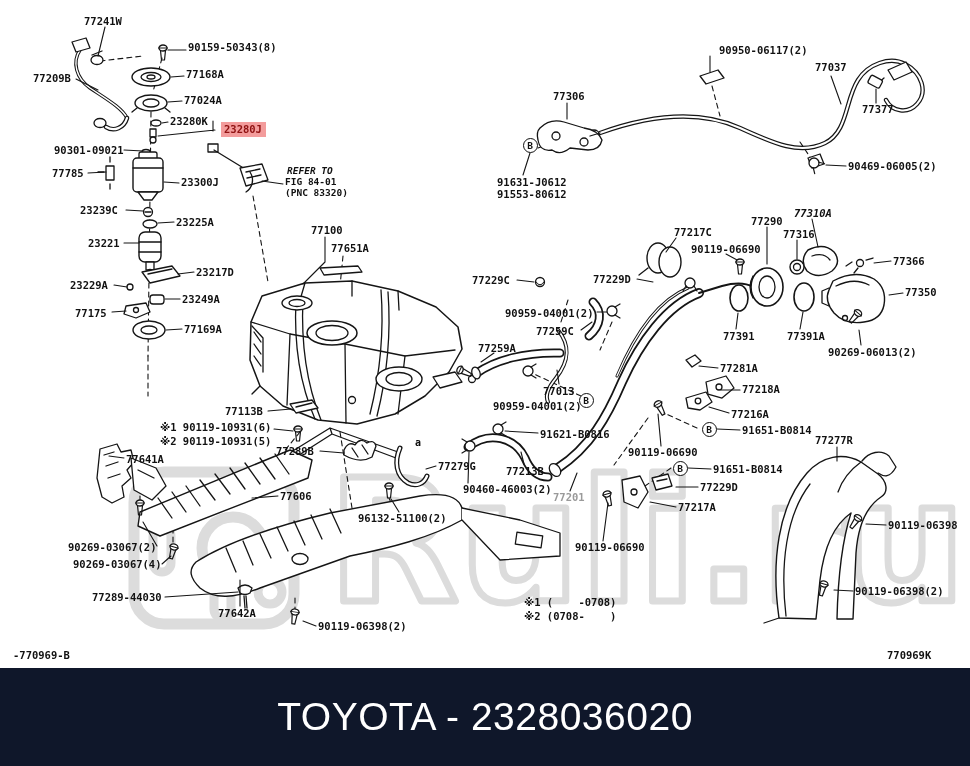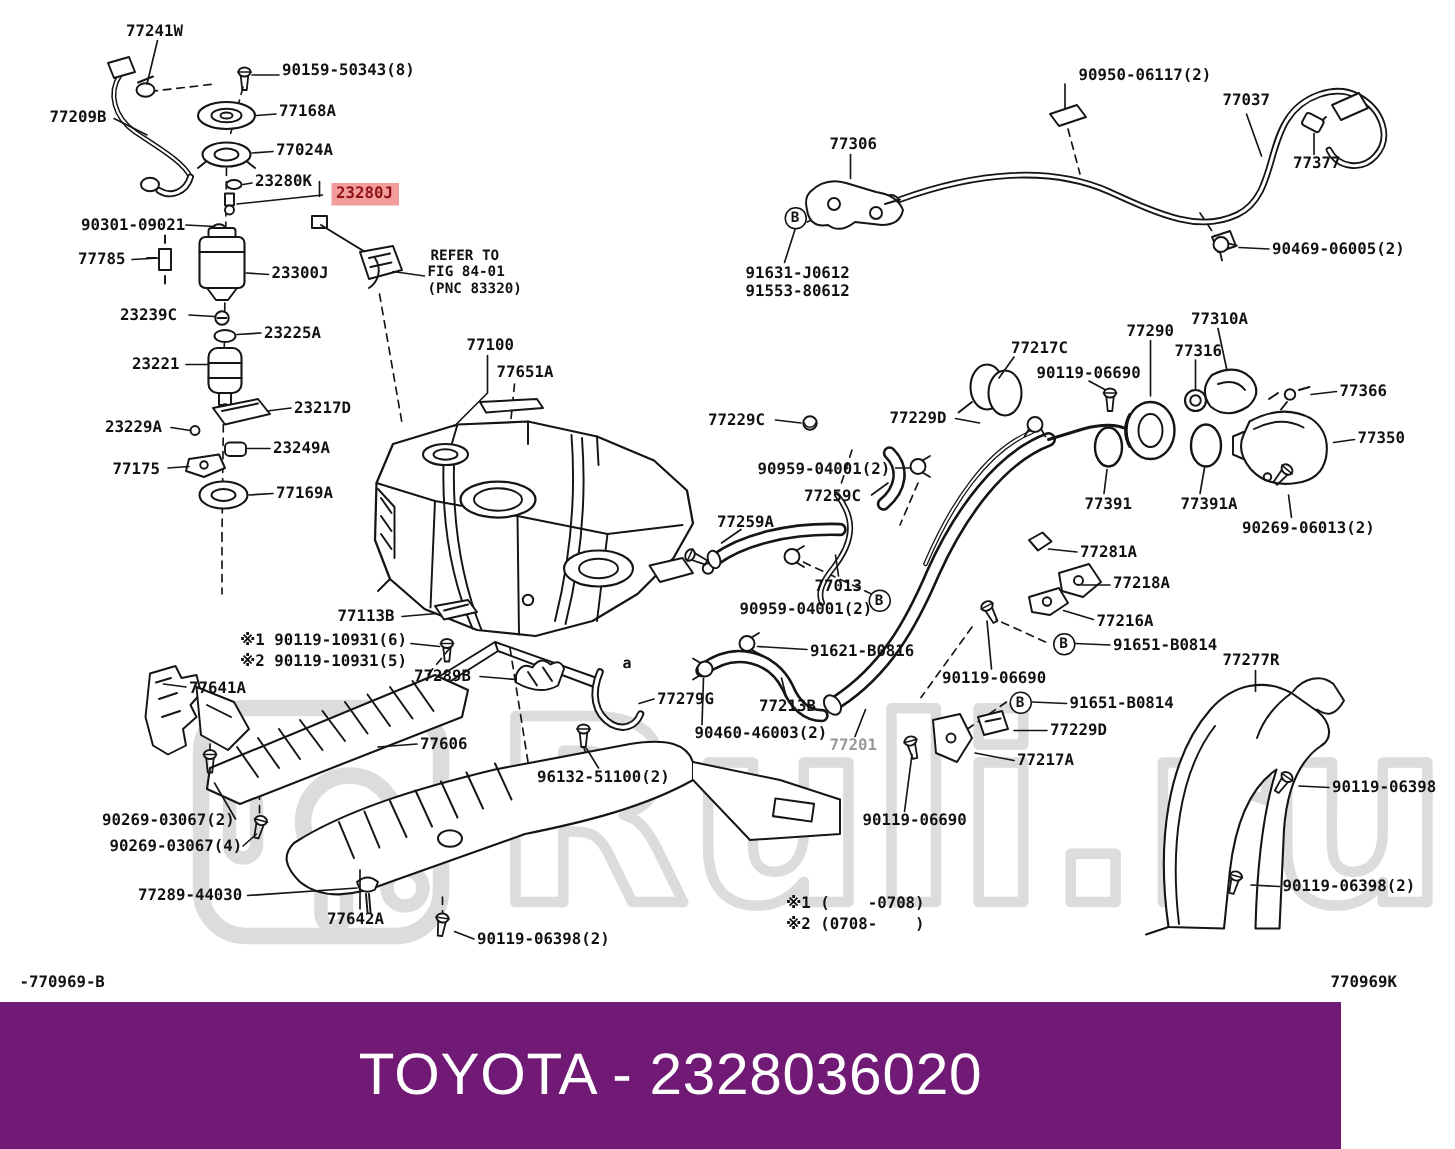--- a/index.html
+++ b/index.html
@@ -10,21 +10,21 @@
   #labels{position:absolute;left:0;top:0;width:970px;height:668px;pointer-events:none;}
   .lbl{position:absolute;font:700 10.5px "DejaVu Sans Mono","DejaVu Sans",monospace;
        color:#111;white-space:pre;line-height:11px;letter-spacing:0;}
   .lbl.sm{font-size:9.5px;line-height:10.5px;}
   .lbl.hl{background:#f39c9c;color:#8f1212;padding:2px 4px 2px 3px;}
   .lbl.faded{color:#9a9a9a;}
   .mk{position:absolute;width:15px;height:15px;border:1.4px solid #111;border-radius:50%;
       font:700 9.5px "DejaVu Sans Mono","DejaVu Sans",monospace;color:#111;
       display:flex;align-items:center;justify-content:center;background:#fff;box-sizing:border-box;}
   .mka{position:absolute;font:700 10px "DejaVu Sans Mono","DejaVu Sans",monospace;color:#111;}
-  #footer{position:absolute;left:0;top:668px;width:894px;height:98px;background:#701a75;
+  #footer{position:absolute;left:0;top:668px;width:970px;height:98px;background:#0f172a;
           display:flex;align-items:center;justify-content:center;gap:64px;
           font-family:"Liberation Sans","DejaVu Sans",sans-serif;color:#ffffff;}
   #footer span{font-size:39px;font-weight:400;letter-spacing:0.5px;}
 </style>
 </head>
 <body>
 
 <div id="page">
   <div id="diagram">
 
@@ -346,21 +346,21 @@
         <div class="lbl" style="left: 84px; top: 16px;">77241W</div>
         <div class="lbl" style="left: 188px; top: 42px;">90159-50343(8)</div>
         <div class="lbl" style="left: 33px; top: 73px;">77209B</div>
         <div class="lbl" style="left: 186px; top: 69px;">77168A</div>
         <div class="lbl" style="left: 184px; top: 95px;">77024A</div>
         <div class="lbl" style="left: 170px; top: 116px;">23280K</div>
         <div class="lbl hl" style="left: 221px; top: 122px;">23280J</div>
         <div class="lbl" style="left: 54px; top: 145px;">90301-09021</div>
         <div class="lbl" style="left: 52px; top: 168px; text-align: center;">77785</div>
         <div class="lbl" style="left: 181px; top: 177px;">23300J</div>
-        <div class="lbl sm" style="left: 287px; top: 166px;">REFER TO</div>
+        <div class="lbl sm" style="left: 287px; top: 166px; font-style: italic;">REFER TO</div>
         <div class="lbl sm" style="left: 285px; top: 177px;">FIG 84-01</div>
         <div class="lbl sm" style="left: 285px; top: 188px;">(PNC 83320)</div>
         <div class="lbl" style="left: 80px; top: 205px;">23239C</div>
         <div class="lbl" style="left: 176px; top: 217px;">23225A</div>
         <div class="lbl" style="left: 88px; top: 238px;">23221</div>
         <div class="lbl" style="left: 196px; top: 267px;">23217D</div>
         <div class="lbl" style="left: 70px; top: 280px;">23229A</div>
         <div class="lbl" style="left: 182px; top: 294px;">23249A</div>
         <div class="lbl" style="left: 75px; top: 308px;">77175</div>
         <div class="lbl" style="left: 184px; top: 324px;">77169A</div>
@@ -386,21 +386,21 @@
         <div class="lbl" style="left: 472px; top: 275px;">77229C</div>
         <div class="lbl" style="left: 593px; top: 274px;">77229D</div>
         <div class="lbl" style="left: 505px; top: 308px;">90959-04001(2)</div>
         <div class="lbl" style="left: 536px; top: 326px;">77259C</div>
         <div class="lbl" style="left: 478px; top: 343px;">77259A</div>
         <div class="lbl" style="left: 543px; top: 386px;">77013</div>
         <div class="lbl" style="left: 493px; top: 401px;">90959-04001(2)</div>
         <div class="lbl" style="left: 658px; top: 227px; margin-left: 16px;">77217C</div>
         <div class="lbl" style="left: 691px; top: 244px;">90119-06690</div>
         <div class="lbl" style="left: 751px; top: 216px;">77290</div>
-        <div class="lbl" style="left: 794px; top: 208px;">77310A</div>
+        <div class="lbl" style="left: 794px; top: 208px; font-style: italic;">77310A</div>
         <div class="lbl" style="left: 783px; top: 229px;">77316</div>
         <div class="lbl" style="left: 893px; top: 256px;">77366</div>
         <div class="lbl" style="left: 905px; top: 287px;">77350</div>
         <div class="lbl" style="left: 723px; top: 331px;">77391</div>
         <div class="lbl" style="left: 787px; top: 331px;">77391A</div>
         <div class="lbl" style="left: 828px; top: 347px;">90269-06013(2)</div>
         <div class="lbl" style="left: 720px; top: 363px;">77281A</div>
         <div class="lbl" style="left: 742px; top: 384px;">77218A</div>
         <div class="lbl" style="left: 731px; top: 409px;">77216A</div>
         <div class="lbl" style="left: 742px; top: 425px;">91651-B0814</div>

